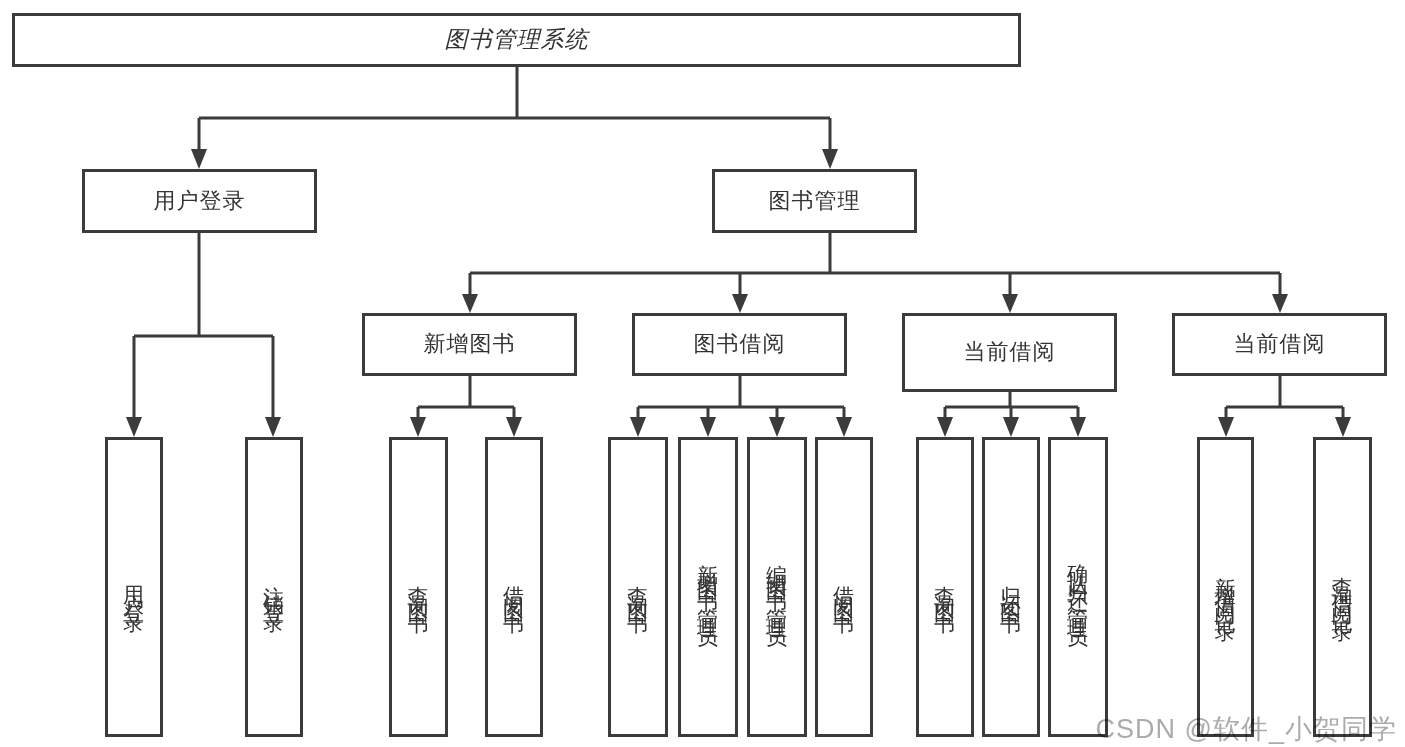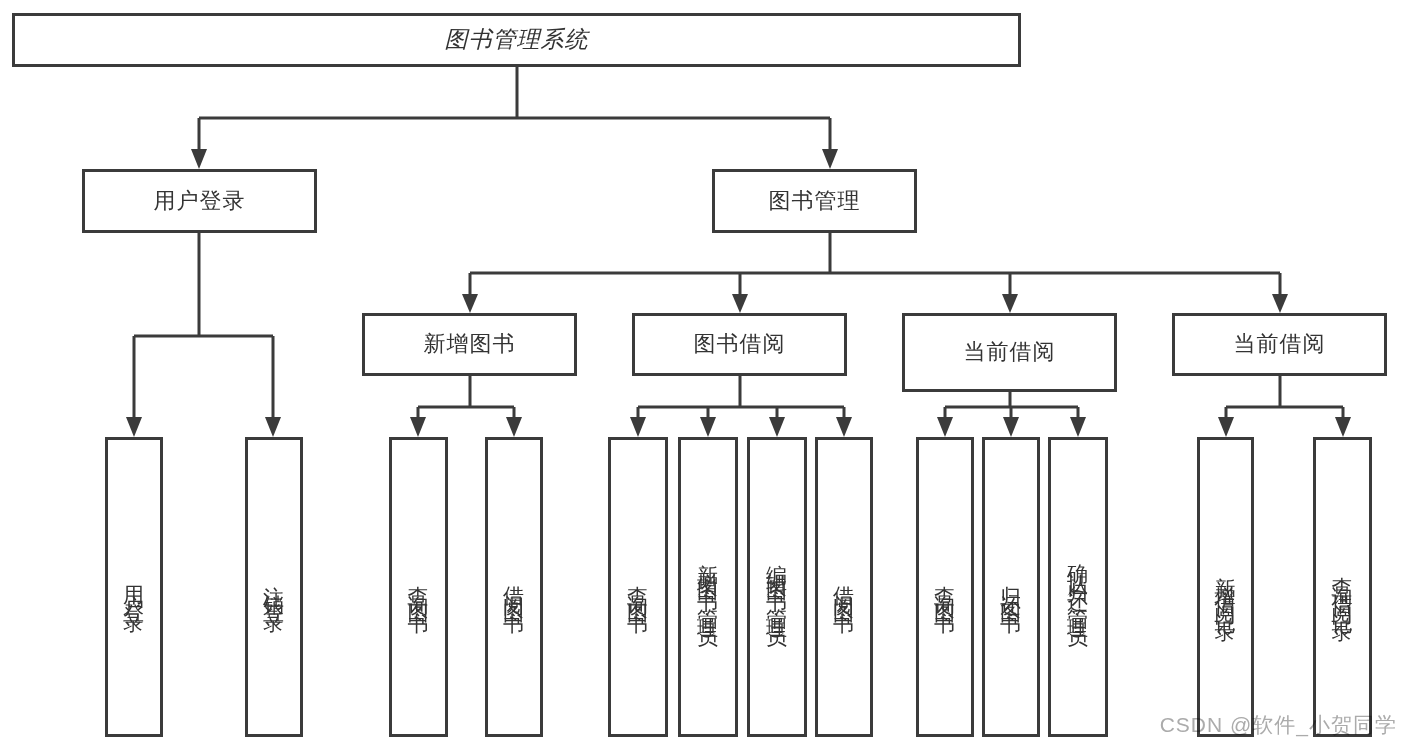--- a/index.html
+++ b/index.html
@@ -44,21 +44,21 @@
     writing-mode: vertical-rl;
     text-orientation: mixed;
     font-size: 21px;
     letter-spacing: 9px;
     line-height: 1;
   }
   .watermark {
     position: absolute;
     top: 711px;
     right: 8px;
-    font-size: 21px;
+    font-size: 27px;
     color: #ababab;
     letter-spacing: 1px;
     mix-blend-mode: multiply;
     white-space: nowrap;
     text-align: center;
   }
 </style>
 </head>
 <body>
 

